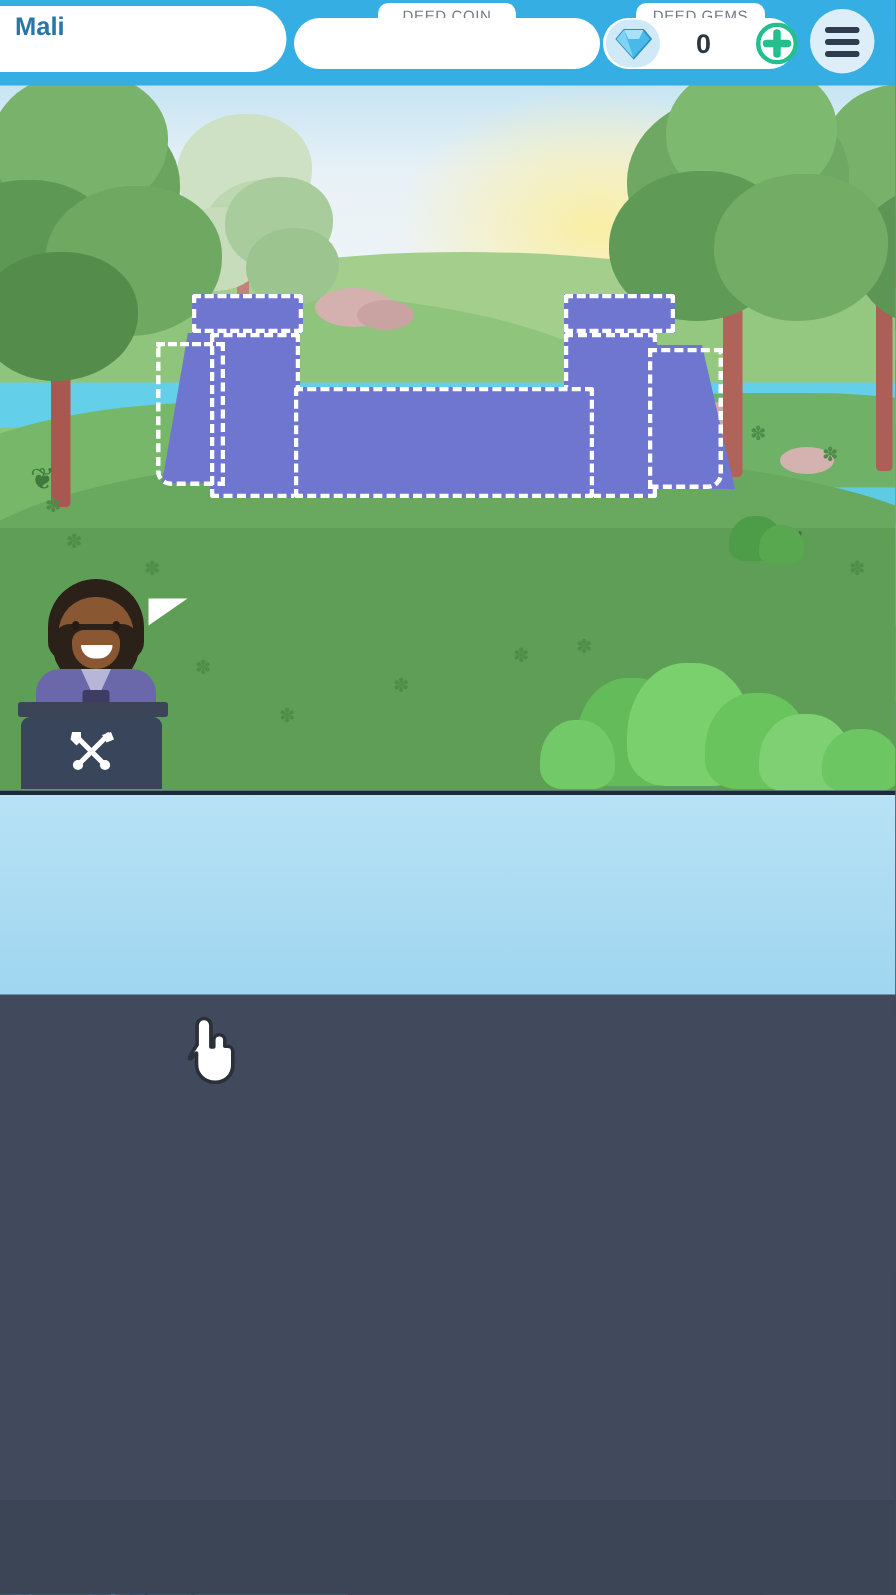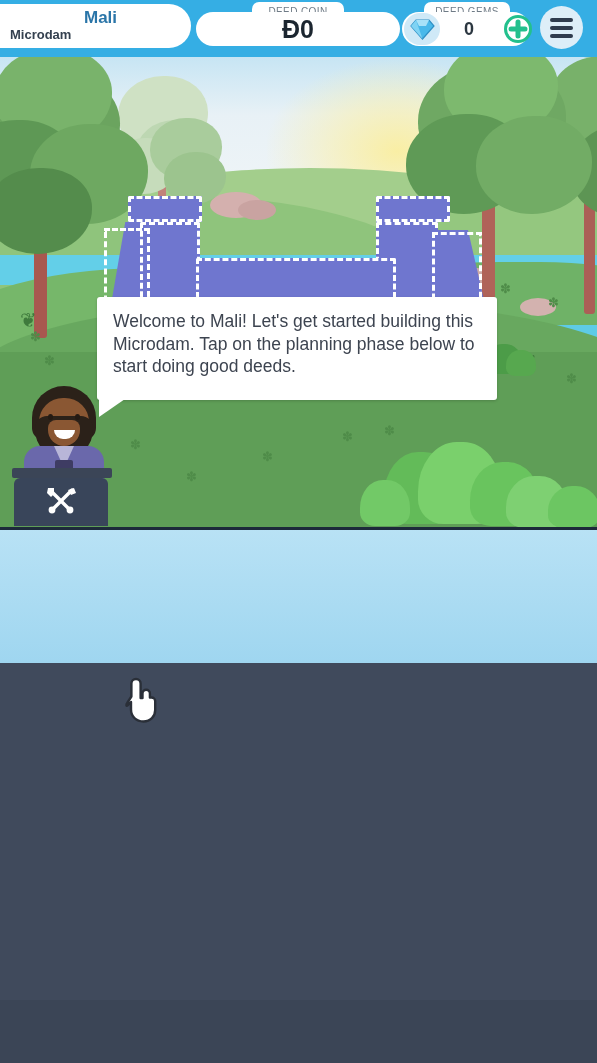--- a/index.html
+++ b/index.html
@@ -128,21 +128,21 @@
             border-radius:3px; padding:13px 16px 0 16px; box-shadow:0 1px 3px rgba(0,0,0,.18); }
   .bubble p { font-size:17.5px; line-height:22.5px; color:#3d4450; font-family:"Liberation Sans", sans-serif; }
   .bubble-tail { position:absolute; left:99px; top:399px; width:0; height:0;
             border-style:solid; border-width:0 0 18px 26px; border-color:transparent transparent transparent #fff; }
 
   
   .topbar { position:absolute; left:0; top:0; width:597px; height:57px; background:#35aee4; z-index:30; }
   .pill { position:absolute; background:#fff; border-radius:22px; }
   .name-pill { left:-12px; top:4px; width:203px; height:44px; border-radius:0 22px 22px 0;
                padding:4px 0 0 22px; }
-  .name-title { font-size:17px; font-weight:bold; color:#2a75a8; line-height:19px;text-align:center; }
+  .name-title { font-size:17px; font-weight:bold; color:#2a75a8; line-height:19px; }
   .name-sub   { font-size:13px; font-weight:bold; color:#34404f; line-height:16px; }
 
   .coin-pill { left:196px; top:12px; width:204px; height:34px; border-radius:17px; }
   .coin-tab  { position:absolute; left:252px; top:2px; width:92px; height:22px; background:#fff;
                border-radius:7px 7px 0 0; text-align:center; }
   .coin-tab span { font-size:10px; letter-spacing:.4px; color:#6f7b86; line-height:14px; display:block; padding-top:3px; }
   .coin-val { position:absolute; left:196px; top:14px; width:204px; text-align:center;
               font-size:25px; font-weight:bold; color:#1c2630; line-height:30px; }
   .coin-rate-bg { position:absolute; left:214px; top:42px; width:168px; height:24px; background:#a7dcf4;
                   border:2px solid #35aee4; border-radius:0 0 14px 14px; text-align:center; }
@@ -323,38 +323,33 @@
             <path d="M28 4 L10 22"></path>
           </g>
           <path d="M4 2 L10 2 L10 8 L7 11 L3 7 Z" fill="#ffffff"></path>
           <path d="M30 2 L24 4 L27 9 L32 7 Z" fill="#ffffff"></path>
           <circle cx="26" cy="24" r="3.4" fill="#ffffff"></circle>
           <circle cx="8" cy="24" r="3.4" fill="#ffffff"></circle>
         </svg>
       </span>
     </div>
 
-    <div class="bubble">
-      <p>Welcome to Mali! Let's get started building this Microdam. Tap on the planning phase below to start doing good deeds.</p>
-    </div>
     <div class="bubble-tail"></div>
   </div>
 
   <div class="topbar">
 
     <div class="pill name-pill">
       <div class="name-title">Mali</div>
-      <div class="name-sub">Microdam</div>
     </div>
 
     <div class="coin-tab">
       <span>DEED COIN</span>
     </div>
     <div class="pill coin-pill"></div>
-    <div class="coin-val coin-glyph">Ð0</div>
 
     <div class="gem-tab">
       <span>DEED GEMS</span>
     </div>
     <div class="pill gem-pill"></div>
     <div class="gem-icon-wrap">
       <svg width="25" height="21" viewBox="0 0 25 21">
         <path d="M6 1 L19 1 L24 7 L12.5 20 L1 7 Z" fill="#49b9ea" stroke="#2e8fc4" stroke-width="1.2"></path>
         <path d="M6 1 L12.5 20 L1 7 Z" fill="#7fd3f4"></path>
         <path d="M6 1 L19 1 L16 7 L9 7 Z" fill="#a8e2f8"></path>

